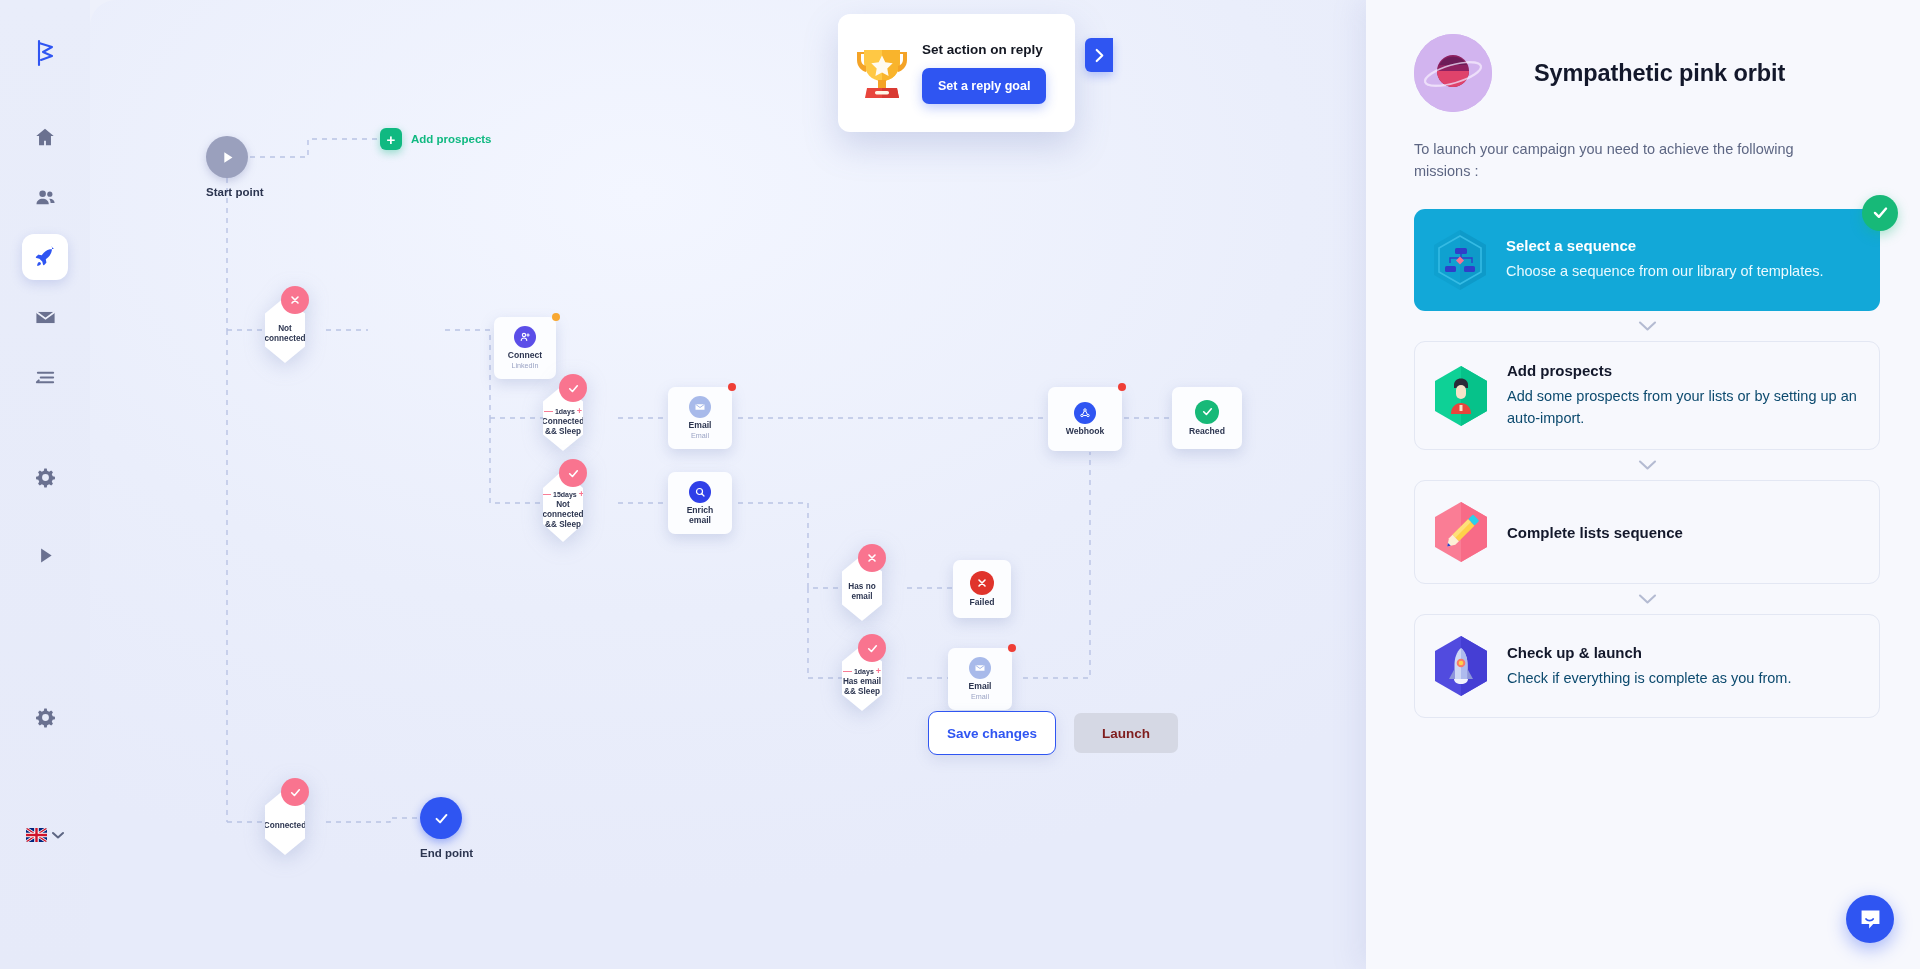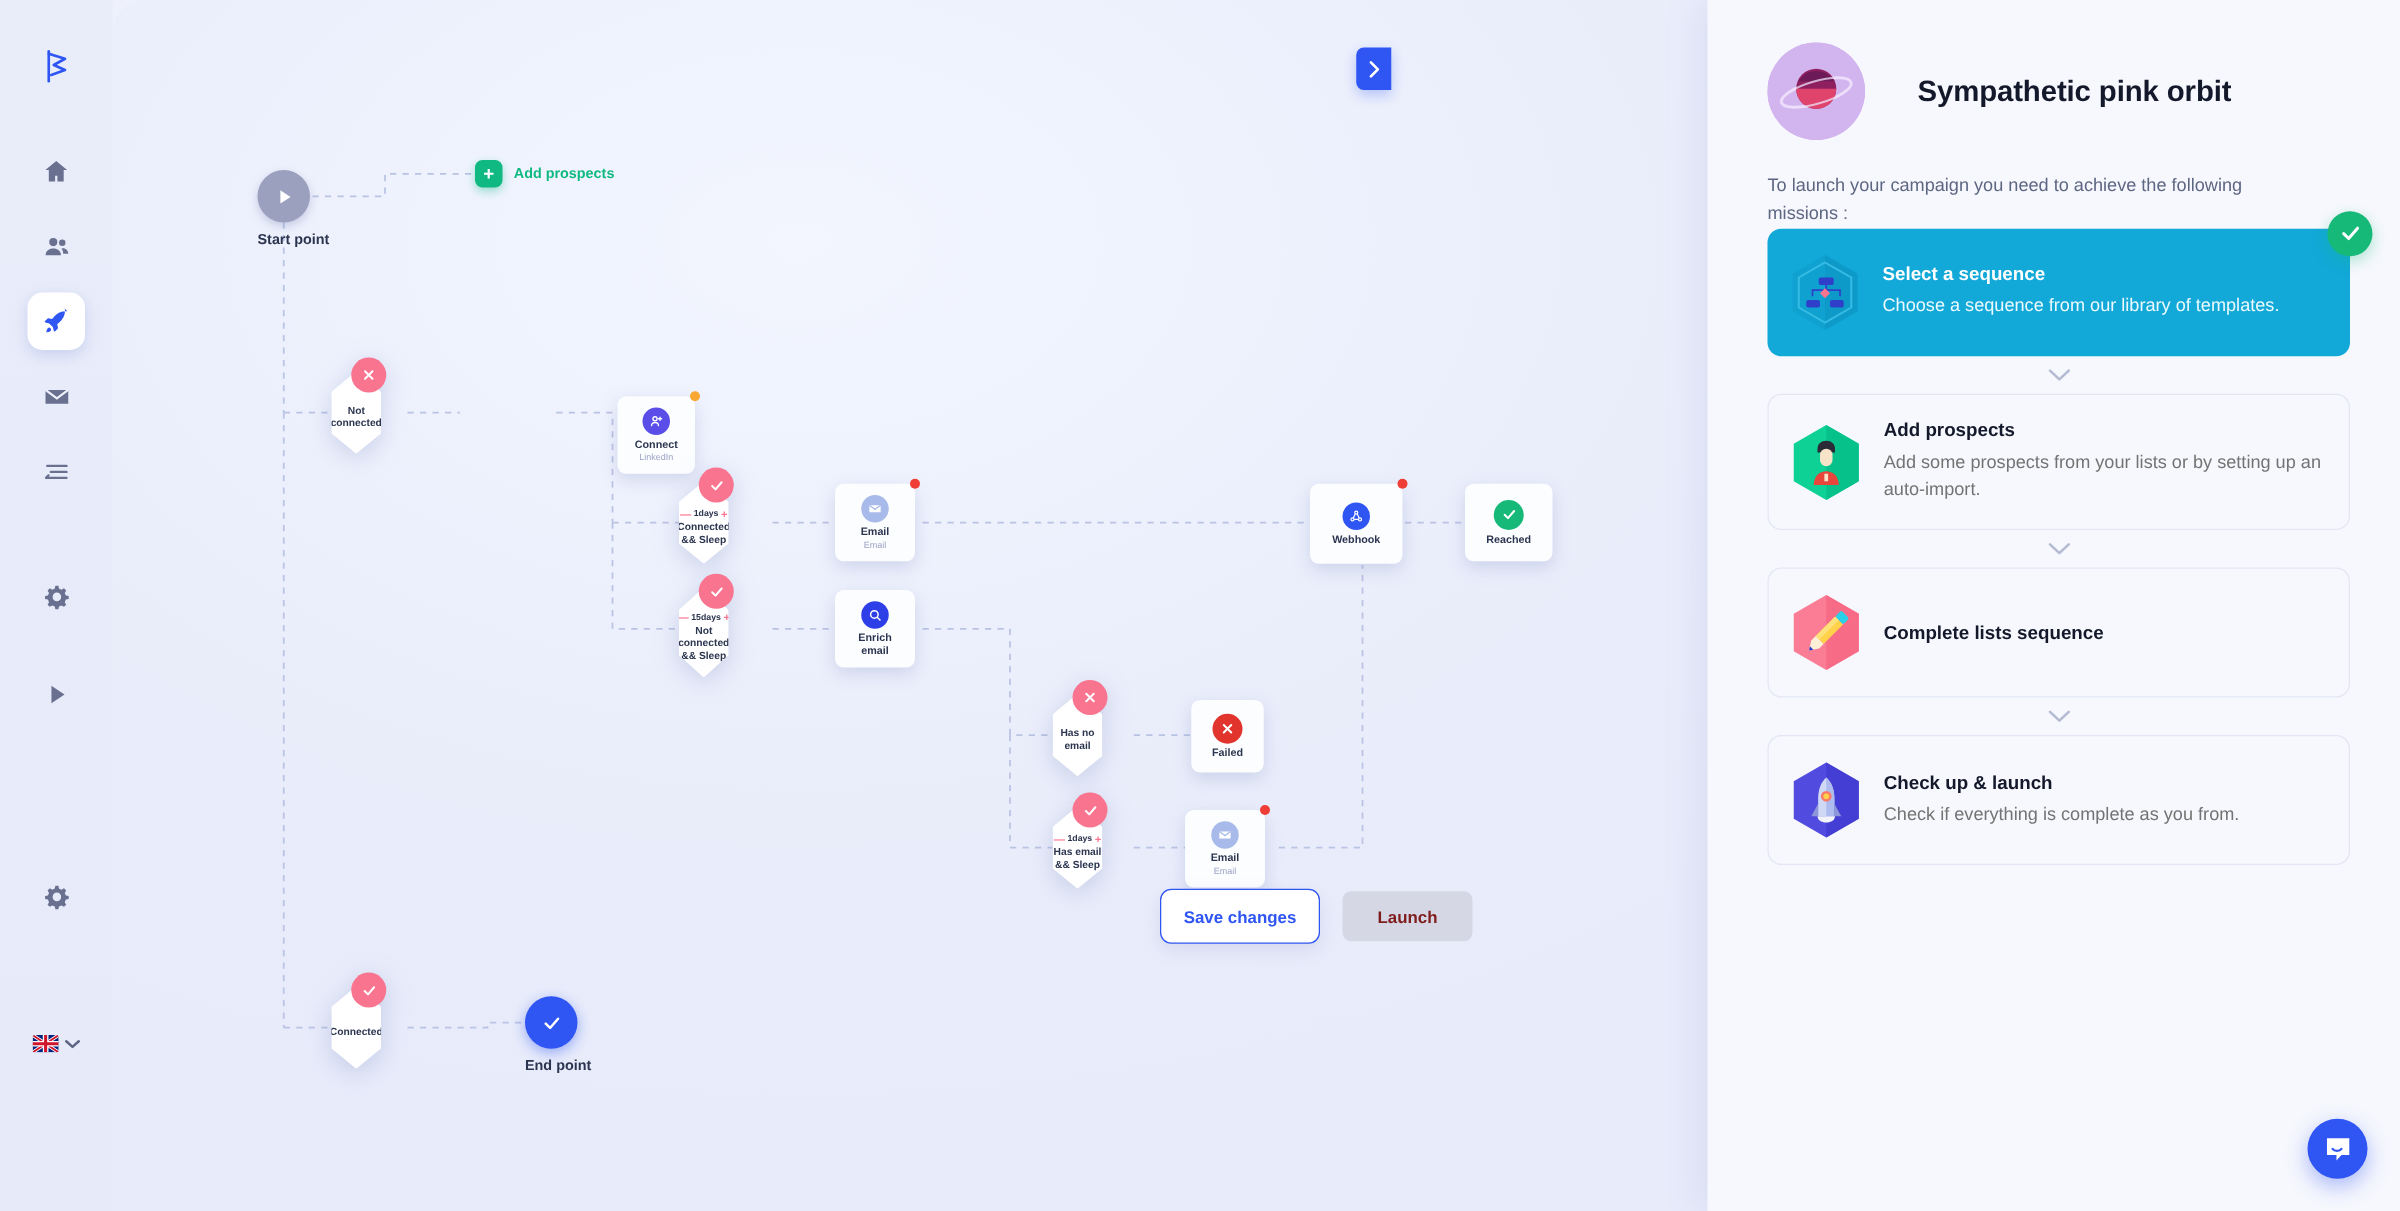--- a/index.html
+++ b/index.html
@@ -158,31 +158,31 @@
   .panel-head { display:flex; align-items:center; gap:42px; }
   .orb { width:78px; height:78px; border-radius:50%; flex:0 0 78px;
     background: radial-gradient(circle at 50% 45%, #d3b5ef 0%, #cbabec 60%, #c6a6ea 100%);
     display:flex; align-items:center; justify-content:center; }
   .panel-title {
     font-size:23.5px; font-weight:700; color:#13182b; white-space:nowrap;
     overflow:hidden; letter-spacing:-.1px;
   }
   .panel-sub { margin-top:26px; font-size:14.5px; color:#5d6683; line-height:1.55; max-width:380px; }
 
-  .missions { }
+  .missions { margin-top:26px; }
   .mission {
     position:relative; display:flex; align-items:center; gap:18px;
     border-radius:11px; padding:20px 18px; min-height:90px;
   }
   .mission.done { background:#12a8d8; }
   .mission.todo { background:#f7f8fd; border:1px solid #e3e7f3; }
   .mhex { width:56px; height:62px; flex:0 0 56px; }
   .mtxt { display:flex; flex-direction:column; gap:7px; }
   .mtitle { font-size:15px; font-weight:700; color:#13182b; }
-  .mdesc  { font-size:14.5px; color:#737373; line-height:1.5; }
+  .mdesc  { font-size:14.5px; color:#0c4a6e; line-height:1.5; }
   .mission.done .mtitle { color:#fff; }
   .mission.done .mdesc  { color:#eafaff;text-align:center; }
   .check {
     position:absolute; right:-18px; top:-14px; width:36px; height:36px;
     border-radius:50%; background:#17b978; display:flex;
     align-items:center; justify-content:center;
     box-shadow:0 4px 12px rgba(23,185,120,.35);
   }
   .chev-row { display:flex; justify-content:center; padding:9px 0; color:#aab2cc; }
 
@@ -534,20 +534,39 @@
         <div class="node-cap">End point</div>
       </div>
     </div>
 
     <div class="bottom-actions">
       <button class="btn-save">Save changes</button>
       <button class="btn-launch">Launch</button>
     </div>
   </div>
 
+  <div class="toast">
+    <span>
+      <svg width="56" height="62" viewBox="0 0 56 62">
+        <path d="M10 10 H46 V22 c0 11-8 19-18 19S10 33 10 22z" fill="#ffc844"></path>
+        <path d="M28 10 H46 V22 c0 11-8 19-18 19z" fill="#f9b42c"></path>
+        <path d="M10 12 H3 v8c0 7 5 11 9 12v-6c-3-1-5-3-5-7v-5h3z" fill="#f4a327"></path>
+        <path d="M46 12 h7 v8c0 7-5 11-9 12v-6c3-1 5-3 5-7v-5h-3z" fill="#f4a327"></path>
+        <path d="M24 40 h8 v8h-8z" fill="#f4a327"></path>
+        <path d="M13 48 h30 l2 10 H11z" fill="#e8453c"></path>
+        <path d="M28 48 h15 l2 10 H28z" fill="#d93a33"></path>
+        <rect x="21" y="51" width="14" height="3.4" rx="1.6" fill="#fff7e6"></rect>
+        <path d="M28 15.5 l3.3 6.8 7.4 1-5.4 5.3 1.3 7.4L28 32.4 l-6.6 3.6 1.3-7.4-5.4-5.3 7.4-1z" fill="#fffaf0"></path>
+      </svg>
+    </span>
+    <div class="txt">
+      <div class="h">Set action on reply</div>
+      <button class="btn">Set a reply goal</button>
+    </div>
+  </div>
 
   <div class="collapse">
     <svg width="13" height="15" viewBox="0 0 14 16" fill="none" stroke="#fff" stroke-width="2.3" stroke-linecap="round" stroke-linejoin="round">
       <path d="M4 2 L10 8 L4 14"></path>
       </svg>
   </div>
 
   <div class="panel">
     <div class="panel-head">
       <div class="orb">

